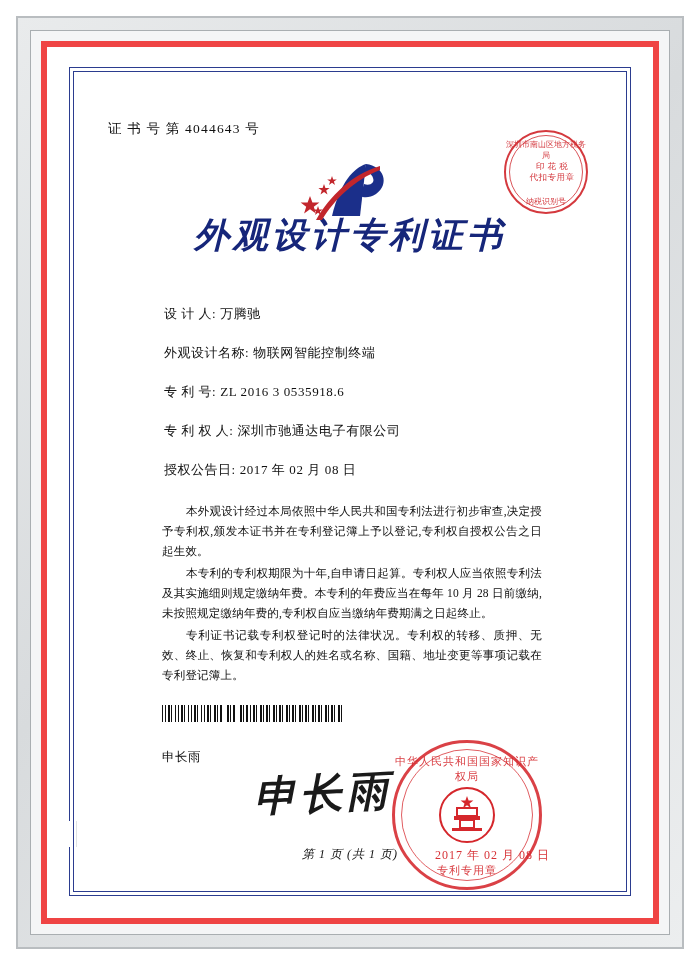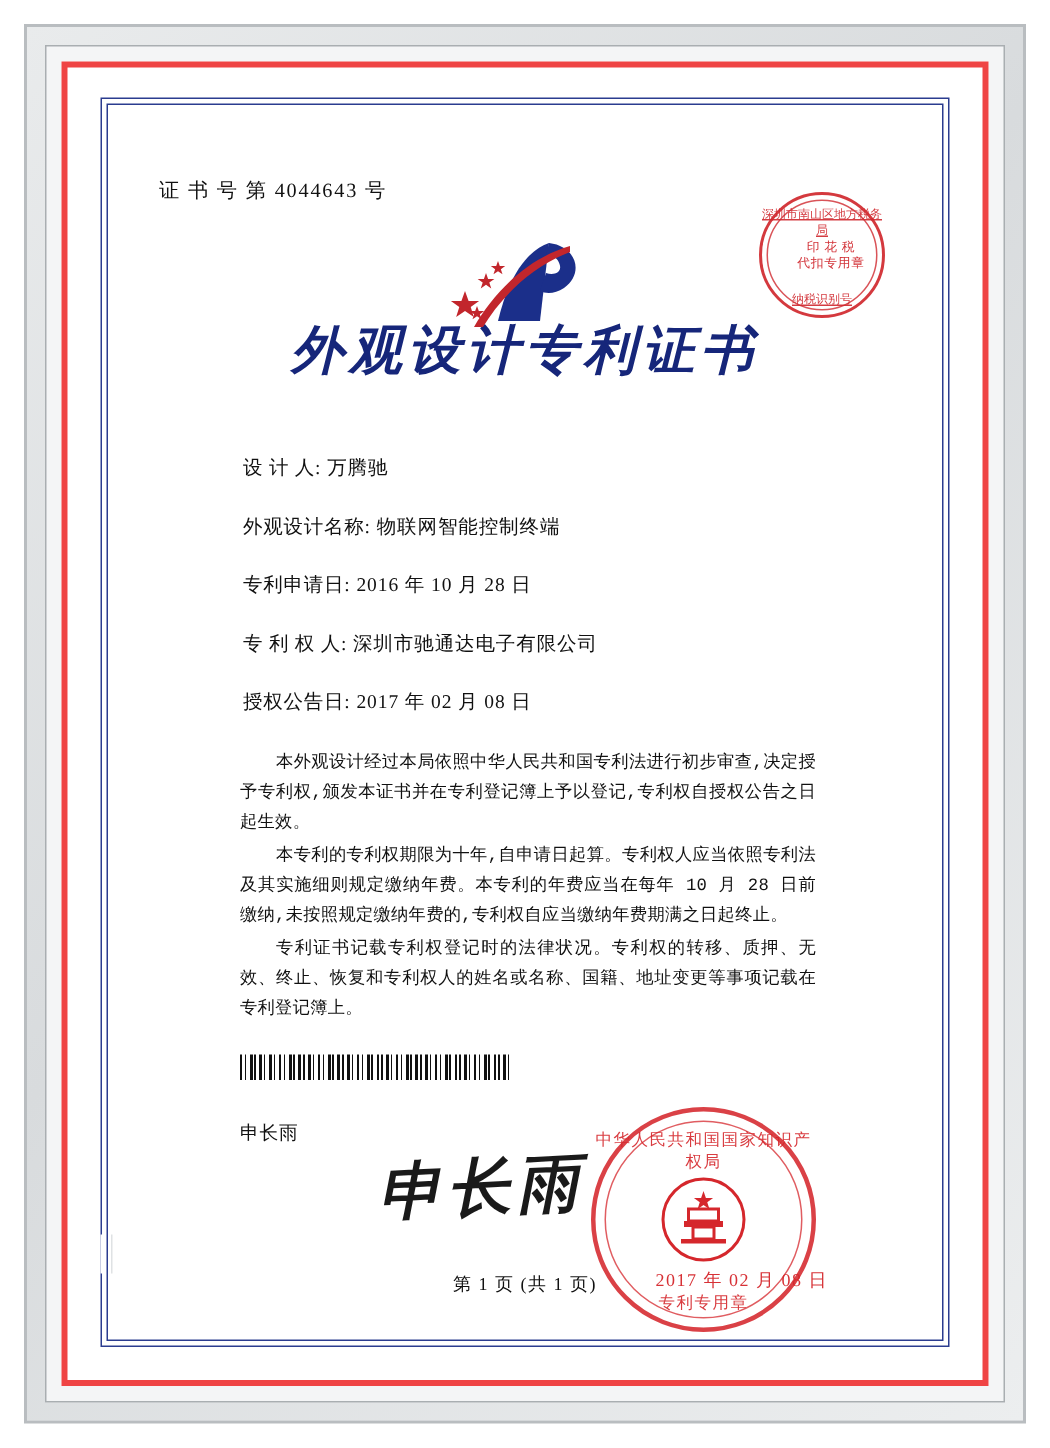--- a/index.html
+++ b/index.html
@@ -33,21 +33,21 @@
     position: absolute;
     left: 12px; top: 12px; right: 12px; bottom: 12px;
     border: 1px solid #a9aeb1;
     background: #f4f5f6;
     box-sizing: border-box;
   }
   .frame-inner {
     position: absolute;
     left: 10px; top: 10px; right: 10px; bottom: 10px;
     background: #ffffff;
-    border: 4px solid #ef4444;
+    border: 6px solid #ef4444;
     box-sizing: border-box;
   }
   .frame-blue {
     position: absolute;
     left: 22px; top: 20px; right: 22px; bottom: 22px;
     border: 1.5px solid #2b3c8f;
     box-sizing: border-box;
     background: #ffffff;
   }
   .frame-blue::after {
@@ -134,21 +134,20 @@
     font-family: "Liberation Serif","DejaVu Serif",serif;
     opacity: .95;
   }
   .seal-top .arc-top, .seal-top .arc-bottom {
     position: absolute;
     left: 0; right: 0;
     color: #d0282e;
     font-size: 8px;
     text-align: center;
     opacity: .9;
-    text-decoration: underline;
   }
   .seal-top .arc-top { top: 9px; }
   .seal-top .arc-bottom { bottom: 7px; }
 
   
   .title {
     margin-top: 74px;
     text-align: center;
     font-size: 35px;
     font-weight: bold;
@@ -183,21 +182,20 @@
   
   .paragraphs {
     margin-top: 22px;
     padding-left: 58px;
     padding-right: 54px;
     font-size: 11.5px;
     line-height: 20px;
     color: #111;
     text-align: justify;
     letter-spacing: .2px;
-    font-family: Liberation Mono, monospace;
   }
   .paragraphs p {
     margin: 0 0 2px 0;
     text-indent: 24px;
   }
 
   
   .barcode {
     margin-top: 20px;
     margin-left: 58px;
@@ -289,20 +287,21 @@
 
   
   .footer {
     position: absolute;
     left: 0; right: 0;
     bottom: 32px;
     text-align: center;
     font-size: 12px;
     color: #111;
     letter-spacing: 1px;
+    font-style: italic;
   }
 </style>
 </head>
 <body>
 
 <div class="page">
   <div class="frame-outer">
     <div class="frame-mid">
       <div class="frame-inner">
         <div class="frame-blue">
@@ -345,22 +344,22 @@
             <div class="fields">
               <div class="field">
                 <span class="label">设  计  人:</span>
                 <span class="value">万腾驰</span>
               </div>
               <div class="field">
                 <span class="label">外观设计名称:</span>
                 <span class="value">物联网智能控制终端</span>
               </div>
               <div class="field">
-                <span class="label">专利申请日:</span>
-                <span class="value">2016 年 10 月 28 日</span>
+                <span class="label">专  利  号:</span>
+                <span class="value">ZL 2016 3 0535918.6</span>
               </div>
               <div class="field">
                 <span class="label">专 利 权 人:</span>
                 <span class="value">深圳市驰通达电子有限公司</span>
               </div>
               <div class="field">
                 <span class="label">授权公告日:</span>
                 <span class="value">2017 年 02 月 08 日</span>
               </div>
             </div>

